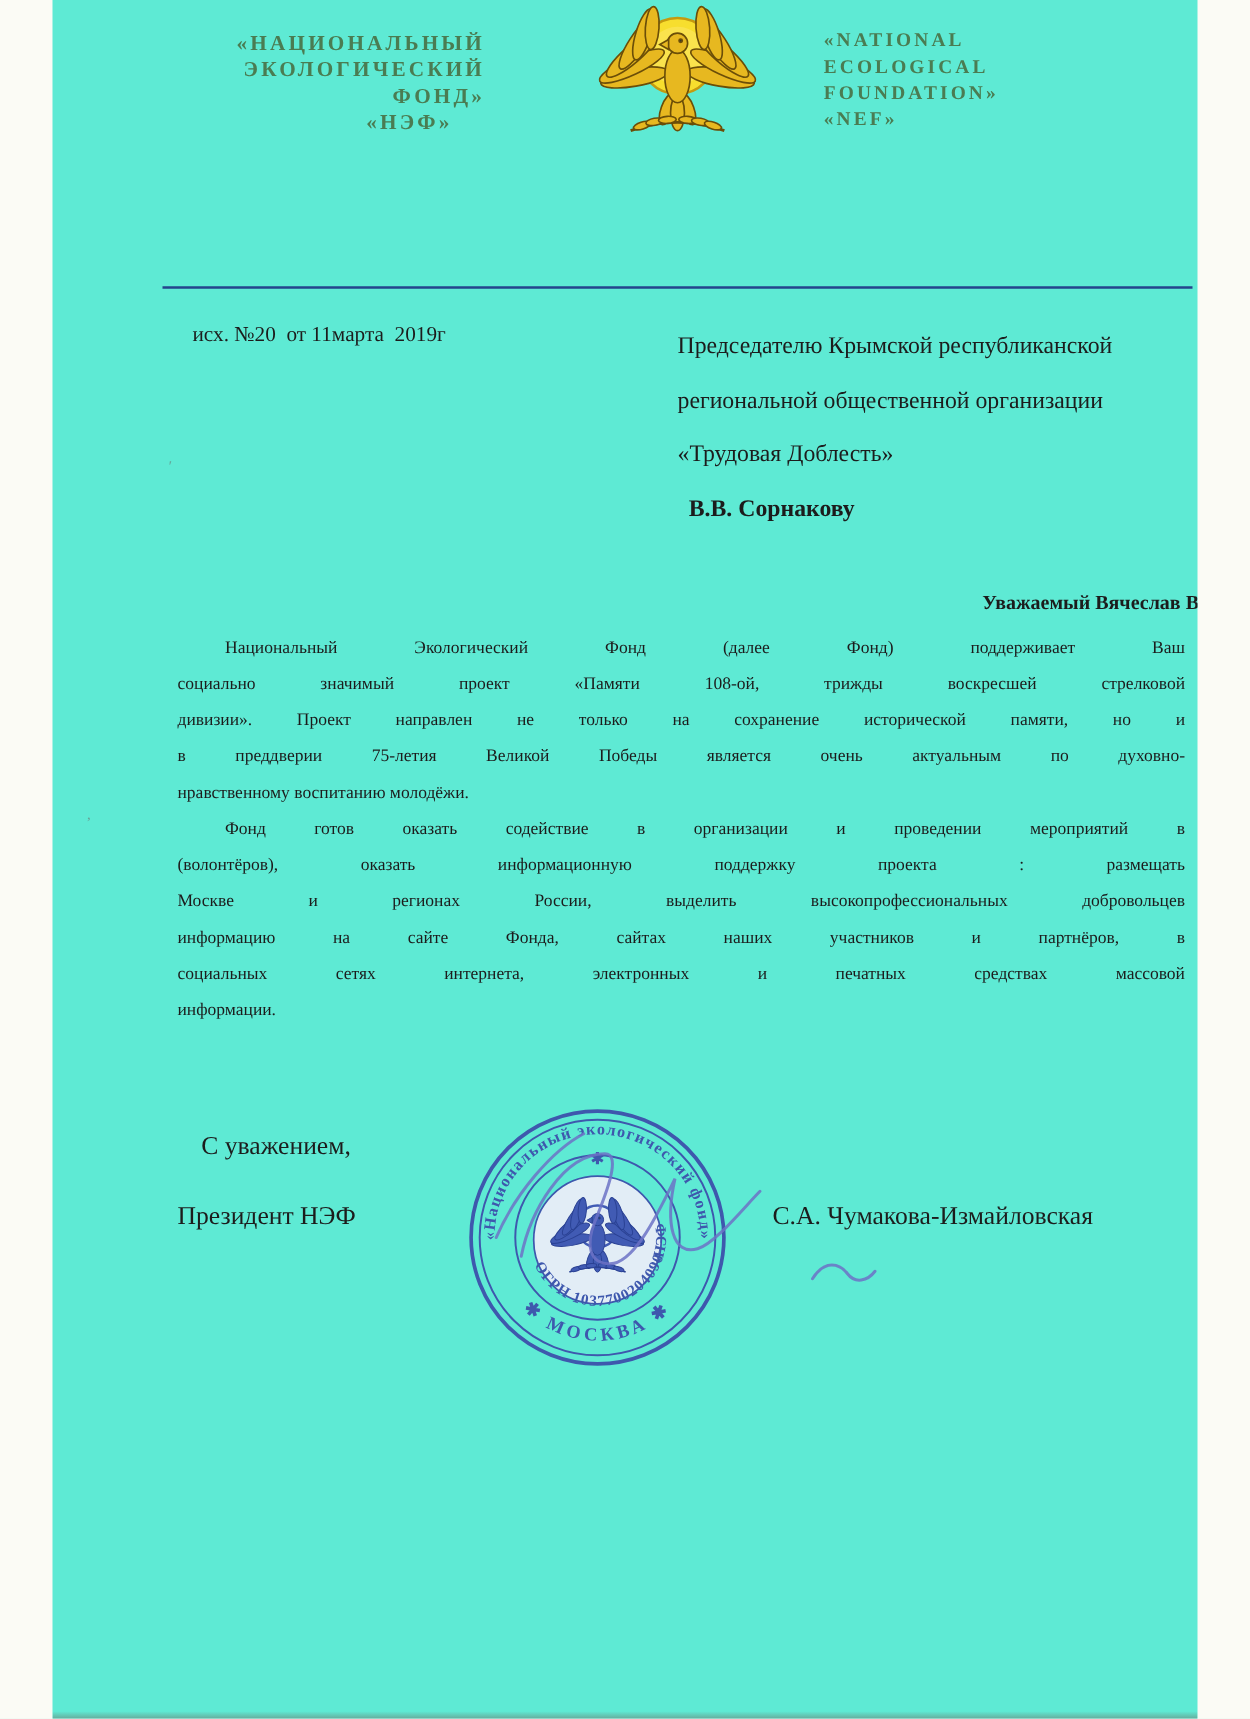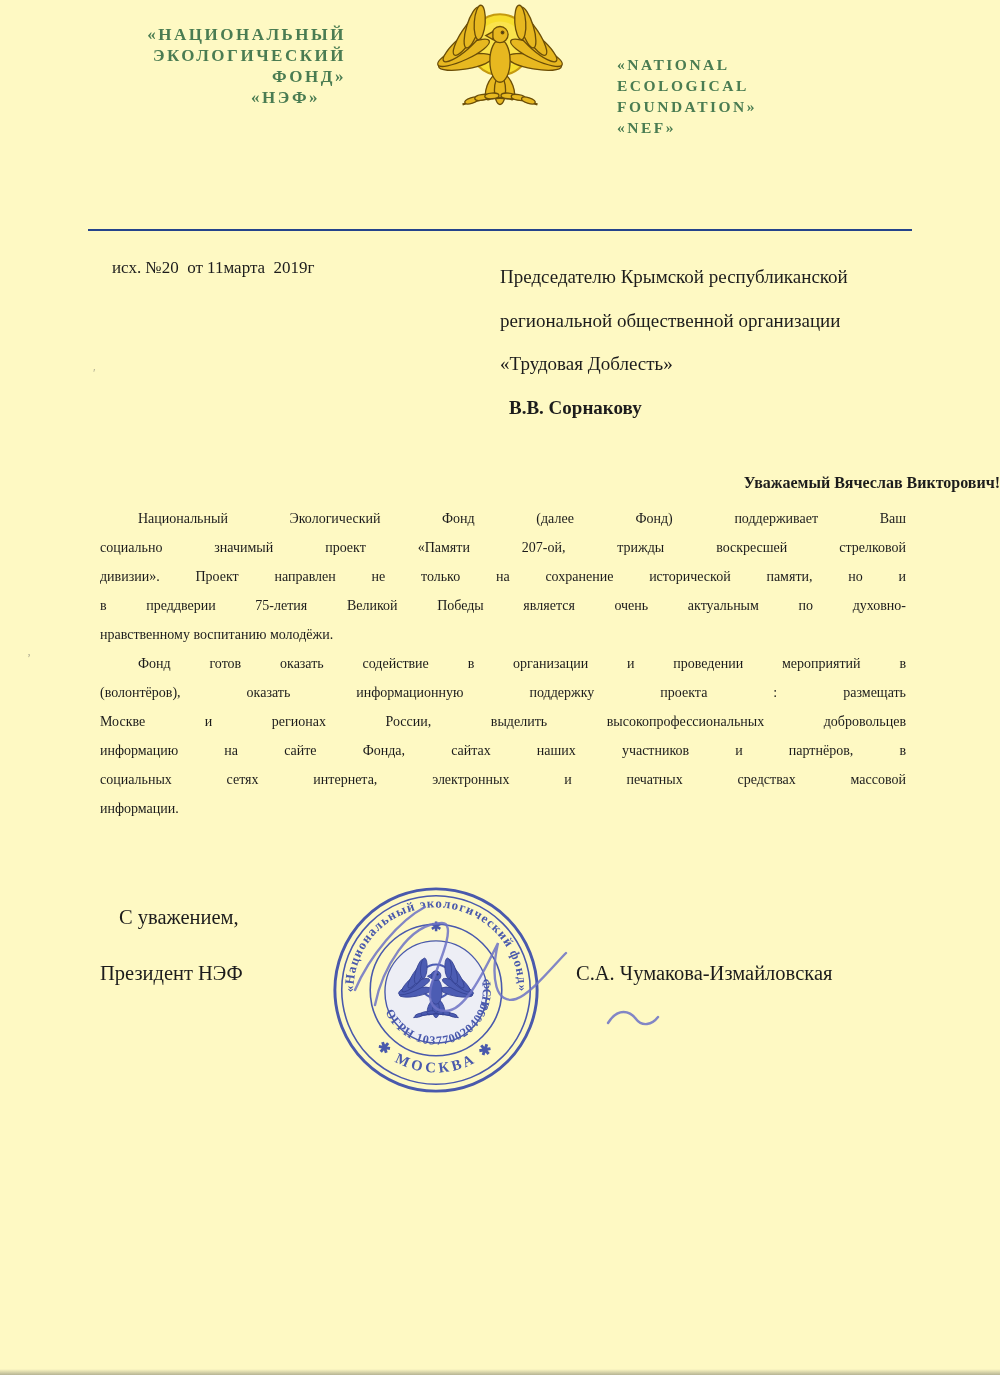--- a/index.html
+++ b/index.html
@@ -1,29 +1,29 @@
 <!DOCTYPE html>
 <html><head>
 <meta charset="utf-8">
 <style>
   html,body{margin:0;padding:0;background:#fbfbf5;}
   #page{
-    position:relative;width:1000px;height:1375px;margin:0 auto;
-    background:#fef9c3;overflow:hidden;
+    position:relative;width:916px;height:1375px;margin:0 auto;
+    background:#5eead4;overflow:hidden;
     font-family:"Liberation Serif","DejaVu Serif",serif;color:#1c1c1c;text-decoration:underline;
   }
   
   .org-ru{
     position:absolute;left:104px;top:24px;width:242px;text-align:right;
     font-weight:bold;font-size:17px;line-height:21px;letter-spacing:2.5px;color:#4a7c52;
   }
   .org-ru .last{padding-right:26px;}
   .org-en{
     position:absolute;left:617px;top:22px;width:172px;text-align:left;
-    font-weight:bold;font-size:15.5px;line-height:21px;letter-spacing:2.5px;color:#4a7c52;margin-top:32px;
+    font-weight:bold;font-size:15.5px;line-height:21px;letter-spacing:2.5px;color:#4a7c52;
   }
   .org-en .last{text-align:left;}
   .logo{position:absolute;left:424px;top:4px;width:152px;height:122px;}
   
   .contact{
     position:absolute;left:0;top:139px;width:1000px;text-align:center;
     color:#2e5cb5;font-weight:bold;font-size:16.5px;line-height:19.5px;white-space:pre;
   }
   .rule{position:absolute;left:88px;top:229px;width:824px;height:2px;background:#24448c;}
   
@@ -114,21 +114,21 @@
     <div>региональной общественной организации</div>
     <div>«Трудовая Доблесть»</div>
     <div class="rname">В.В. Сорнакову</div>
   </div>
 
   <div class="salutation">Уважаемый Вячеслав Викторович!</div>
 
   <div class="body-text">
     <div>
       <div class="jl ind">Национальный Экологический Фонд (далее Фонд) поддерживает Ваш</div>
-      <div class="jl">социально значимый проект «Памяти 207-ой, трижды воскресшей стрелковой</div>
+      <div class="jl">социально значимый проект «Памяти 108-ой, трижды воскресшей стрелковой</div>
       <div class="jl">дивизии». Проект направлен не только на сохранение исторической памяти, но и</div>
       <div class="jl">в преддверии 75-летия Великой Победы является очень актуальным по духовно-</div>
       <div class="jl-last">нравственному воспитанию молодёжи.</div>
     </div>
     <div>
       <div class="jl ind">Фонд готов оказать содействие в организации и проведении мероприятий в</div>
       <div class="jl">(волонтёров), оказать информационную поддержку проекта : размещать</div>
       <div class="jl">Москве и регионах России, выделить высокопрофессиональных добровольцев</div>
       <div class="jl">информацию на сайте Фонда, сайтах наших участников и партнёров, в</div>
       <div class="jl">социальных сетях интернета, электронных и печатных средствах массовой</div>

